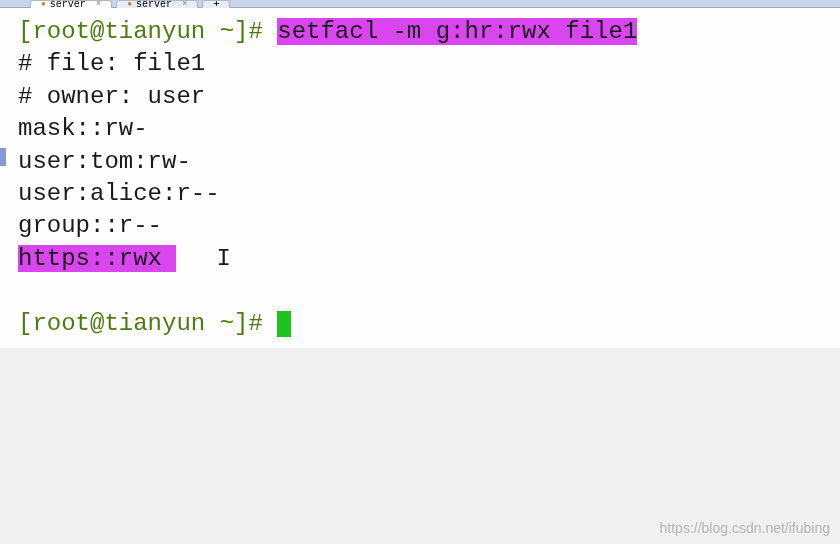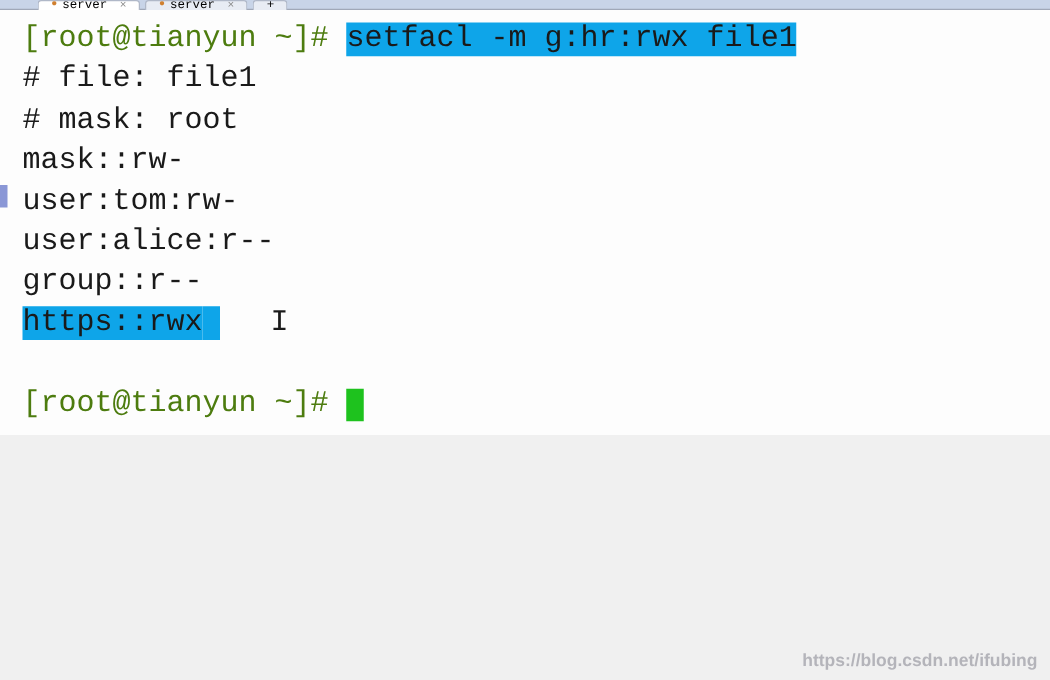--- a/index.html
+++ b/index.html
@@ -65,21 +65,21 @@
       height: 18px;
       background: #8a97d6;
     }
     .line {
       white-space: pre;
     }
     .prompt {
       color: #4d7c0f;
     }
     .highlight {
-      background: #0ea5e9;
+      background: #d946ef;
       color: #1a1a1a;
       text-align: right;
     }
     .cursor-block {
       display: inline-block;
       width: 14px;
       height: 26px;
       background: #1ec21e;
       vertical-align: text-bottom;
     }
@@ -89,21 +89,21 @@
       font-weight: normal;
       margin-left: 40px;
     }
     .watermark {
       position: absolute;
       right: 10px;
       bottom: 6px;
       font-size: 14px;
       color: rgba(140,140,150,0.6);
       font-family: Arial, sans-serif;
-      font-weight: bold;
+      font-weight: normal;
     }
   </style>
 </head>
 <body>
 
 <div class="tabs-bar">
   <div class="tab active">
     <span class="tab-icon">●</span>
     <span>server</span>
     <span class="tab-close">×</span>
@@ -118,21 +118,21 @@
   </div>
 </div>
 
 <div class="terminal">
   <div class="blue-edge"></div>
 
   <div class="line"><span class="prompt">[root@tianyun ~]# </span><span class="highlight">setfacl -m g:hr:rwx file1</span></div>
 
 
   <div class="line"># file: file1</div>
-  <div class="line"># mask: root</div>
+  <div class="line"># owner: user</div>
   <div class="line">mask::rw-</div>
   <div class="line">user:tom:rw-</div>
   <div class="line">user:alice:r--</div>
   <div class="line">group::r--</div>
 
 
   <div class="line"><span class="highlight">https::rwx</span><span class="highlight"> </span><span class="text-cursor">I</span></div>
 
 
   <div class="line">&nbsp;</div>

